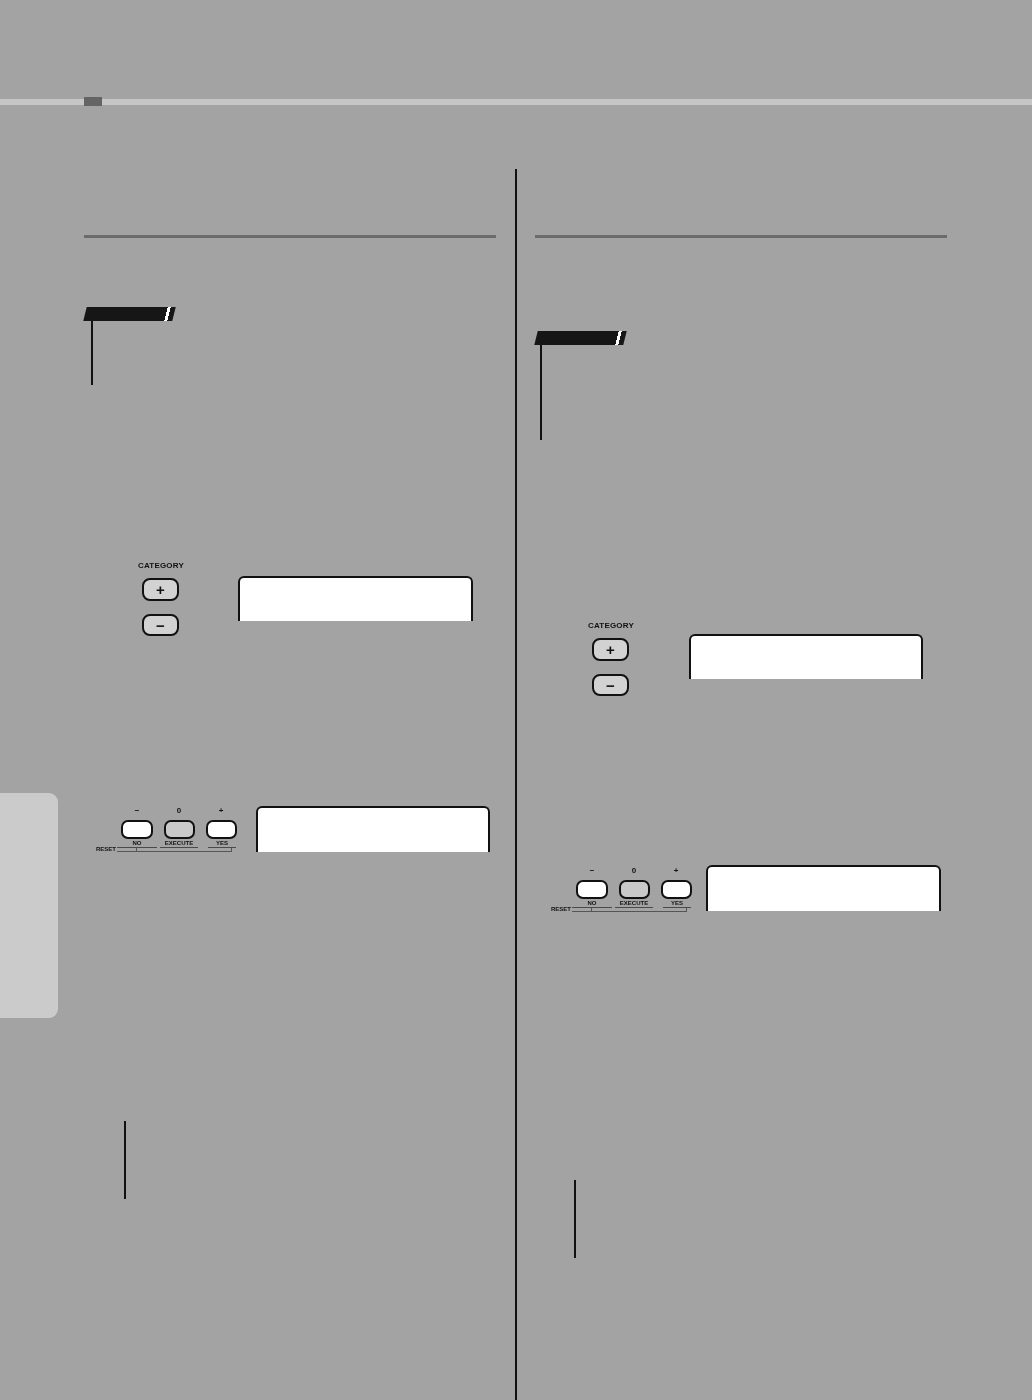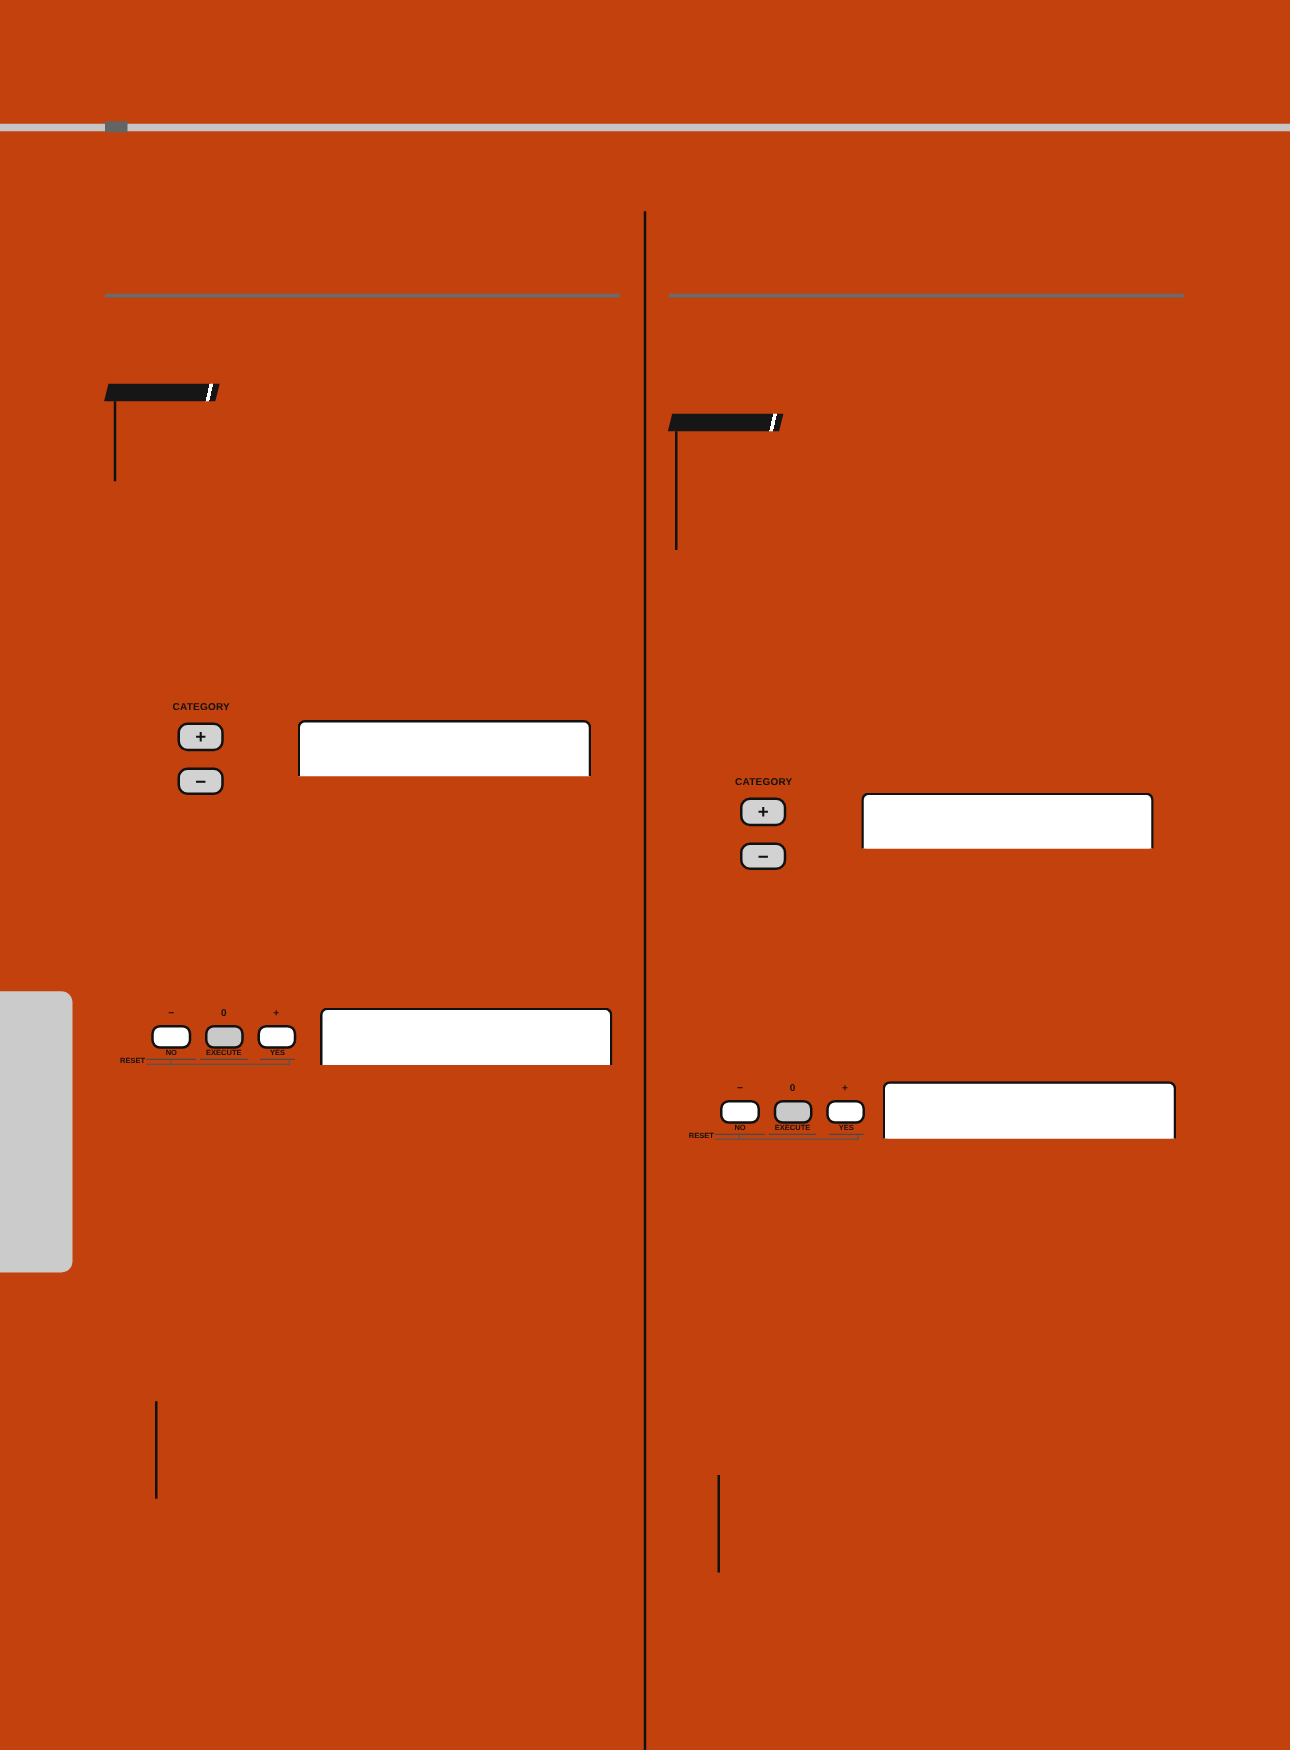--- a/index.html
+++ b/index.html
@@ -2,21 +2,21 @@
 <html><head>
 <meta charset="utf-8">
 <style>
   * { margin: 0; padding: 0; box-sizing: border-box; }
   html, body { background: #fff; }
   body { font-family: "Liberation Sans", sans-serif; }
   #page {
     position: relative;
     width: 1032px;
     height: 1400px;
-    background: #c2410c;
+    background: #a3a3a3;
     overflow: hidden;
   }
   .abs { position: absolute; }
 
   
   .top-bar { left: 0; top: 99px; width: 1032px; height: 6px; background: #c6c6c6; }
   .accent-square { left: 84px; top: 97px; width: 18px; height: 9px; background: #646464; }
 
   
   .divider { left: 515px; top: 169px; width: 2px; height: 1231px; background: #111; }

